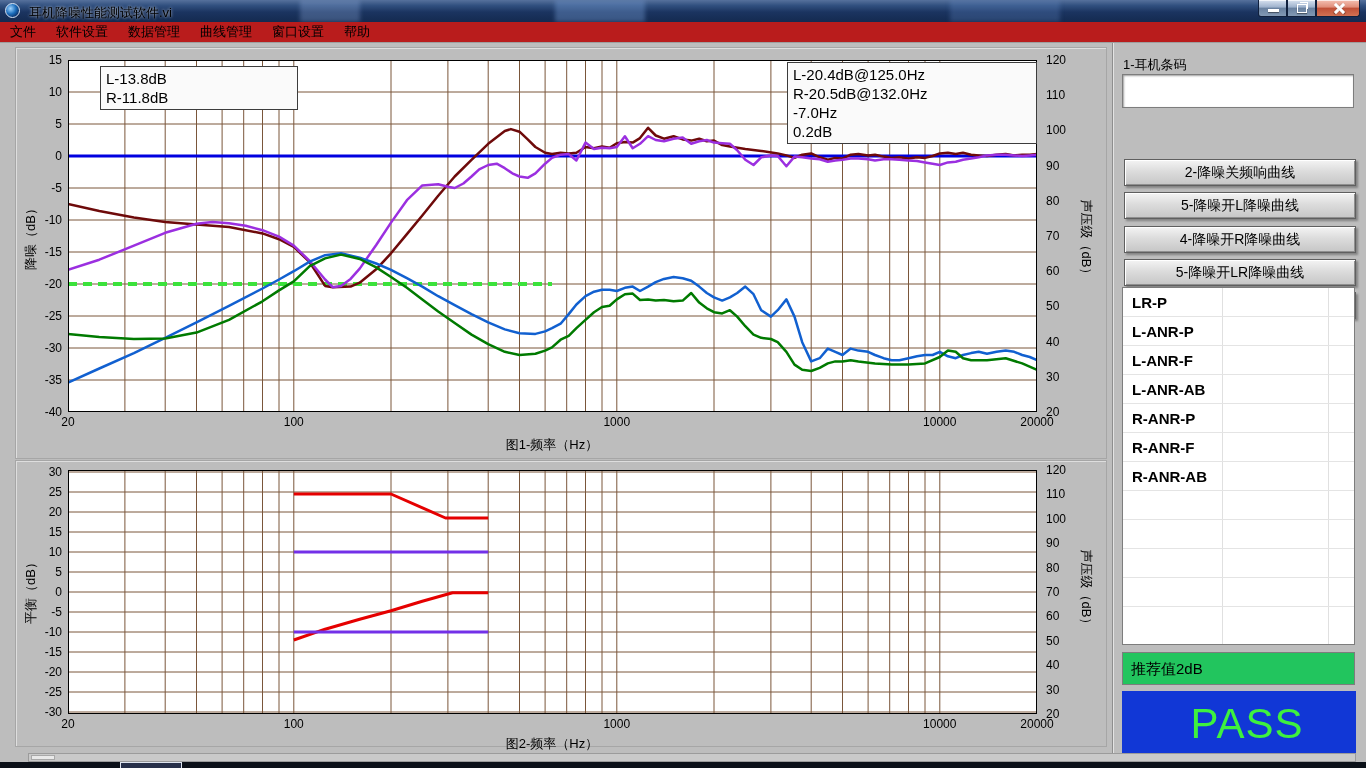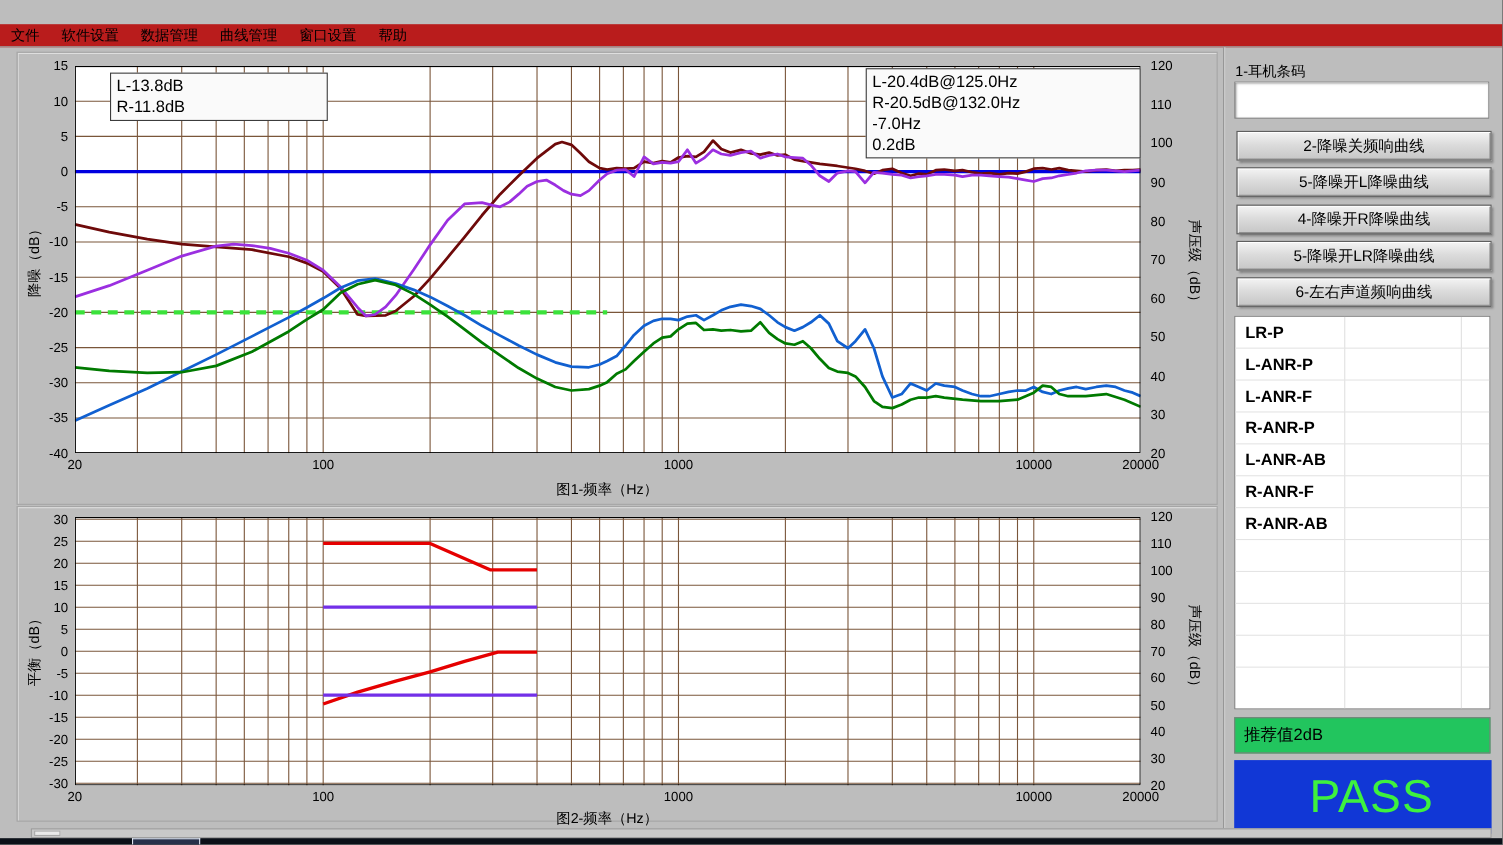--- a/index.html
+++ b/index.html
@@ -42,40 +42,58 @@
   .axis-label{position:absolute;font-size:13px;text-align:center;white-space:nowrap;}
   .v-label{width:110px;height:16px;line-height:16px;}
   .annot{position:absolute;background:#fafafa;border:1px solid #3c3c3c;font-size:15px;line-height:19px;padding:2px 5px;white-space:nowrap;}
   
   .side-label{position:absolute;left:1123px;top:56px;font-size:13px;}
   .side-input{position:absolute;left:1122px;top:74px;width:232px;height:34px;background:#fff;border:1px solid #7d7d7d;
     box-shadow:inset 1px 1px 2px #9f9f9f;box-sizing:border-box;font-size:14px;padding:2px 4px;outline:none;}
   .side-btn{position:absolute;left:1124px;width:232px;height:27px;box-sizing:border-box;border:1px solid #5f5f5f;
     background:linear-gradient(180deg,#f4f4f4,#dcdcdc 45%,#c6c6c6);
     box-shadow:inset 1px 1px 0 #ffffff,inset -1px -1px 0 #8f8f8f,2px 2px 2px rgba(60,60,60,.45);
-    font-size:14px;text-align:center;line-height:25px;cursor:default;white-space:nowrap;}
+    font-size:14px;text-align:center;line-height:25px;cursor:default;white-space:nowrap;margin-top:40px;}
   .side-table{position:absolute;left:1122px;top:287px;width:233px;height:358px;background:#fff;border:1px solid #7d7d7d;
     box-sizing:border-box;overflow:hidden;}
   .col-line{position:absolute;top:0;width:1px;height:100%;background:#e0e0e0;}
   .table-row{position:relative;height:29px;line-height:29px;border-bottom:1px solid #e4e4e4;font-size:15px;font-weight:700;padding-left:9px;box-sizing:border-box;}
   .recommend{position:absolute;left:1122px;top:652px;width:233px;height:33px;background:#22c55e;border:1px solid #7d7d7d;
     box-sizing:border-box;font-size:15px;line-height:31px;padding-left:8px;}
   .pass-box{position:absolute;left:1122px;top:691px;width:234px;height:67px;text-align:center;}
   .pass-text{font-size:42px;line-height:66px;padding-left:16px;letter-spacing:1px;}
   
   .hscroll{position:absolute;left:28px;top:753px;width:1328px;height:9px;background:#c9c9c9;border:1px solid #9b9b9b;box-sizing:border-box;}
   .hscroll-thumb{position:absolute;left:2px;top:1px;width:24px;height:5px;background:#e9e9e9;border:1px solid #a8a8a8;box-sizing:border-box;}
   .taskbar{position:absolute;left:0;top:762px;width:1366px;height:6px;background:#0b1018;}
   .taskbar-item{position:absolute;left:120px;top:762px;width:62px;height:6px;background:#27304a;border:1px solid #dfe5f0;border-bottom:none;box-sizing:border-box;}
 </style>
 </head>
 <body>
 
 <div class="screen">
 
+  <div class="titlebar">
+    <div class="glass g1"></div>
+    <div class="glass g2"></div>
+    <div class="glass g3"></div>
+    <div class="app-icon"></div>
+    <div class="title-text">耳机降噪性能测试软件.vi</div>
+    <div class="win-buttons">
+      <div class="win-btn first">
+          <div class="glyph-min"></div>
+        </div>
+      <div class="win-btn">
+          <div class="glyph-restore"></div>
+        </div>
+      <div class="win-btn close">
+          <div class="glyph-close"></div>
+        </div>
+    </div>
+  </div>
 
   <div class="menubar">
       <span class="menu-item">文件</span>
       <span class="menu-item">软件设置</span>
       <span class="menu-item">数据管理</span>
       <span class="menu-item">曲线管理</span>
       <span class="menu-item">窗口设置</span>
       <span class="menu-item">帮助</span>
     </div>
 
@@ -190,22 +208,22 @@
       <div class="side-btn" style="top: 186px;">4-降噪开R降噪曲线</div>
       <div class="side-btn" style="top: 219px;">5-降噪开LR降噪曲线</div>
       <div class="side-btn" style="top: 252px;">6-左右声道频响曲线</div>
     </div>
   <div class="side-table" id="side-table">
     <div class="col-line" style="left:99px;"></div>
     <div class="col-line" style="left:205px;"></div>
   <div class="table-row">LR-P</div>
       <div class="table-row">L-ANR-P</div>
       <div class="table-row">L-ANR-F</div>
+      <div class="table-row">L-ANR-AB</div>
       <div class="table-row">R-ANR-P</div>
-      <div class="table-row">L-ANR-AB</div>
       <div class="table-row">R-ANR-F</div>
       <div class="table-row">R-ANR-AB</div>
       <div class="table-row"></div>
       <div class="table-row"></div>
       <div class="table-row"></div>
       <div class="table-row"></div>
     </div>
   <div class="recommend">推荐值2dB</div>
   <div class="pass-box" style="background: rgb(17, 55, 214);">
     <div class="pass-text" style="color: rgb(62, 241, 62);">PASS</div>

